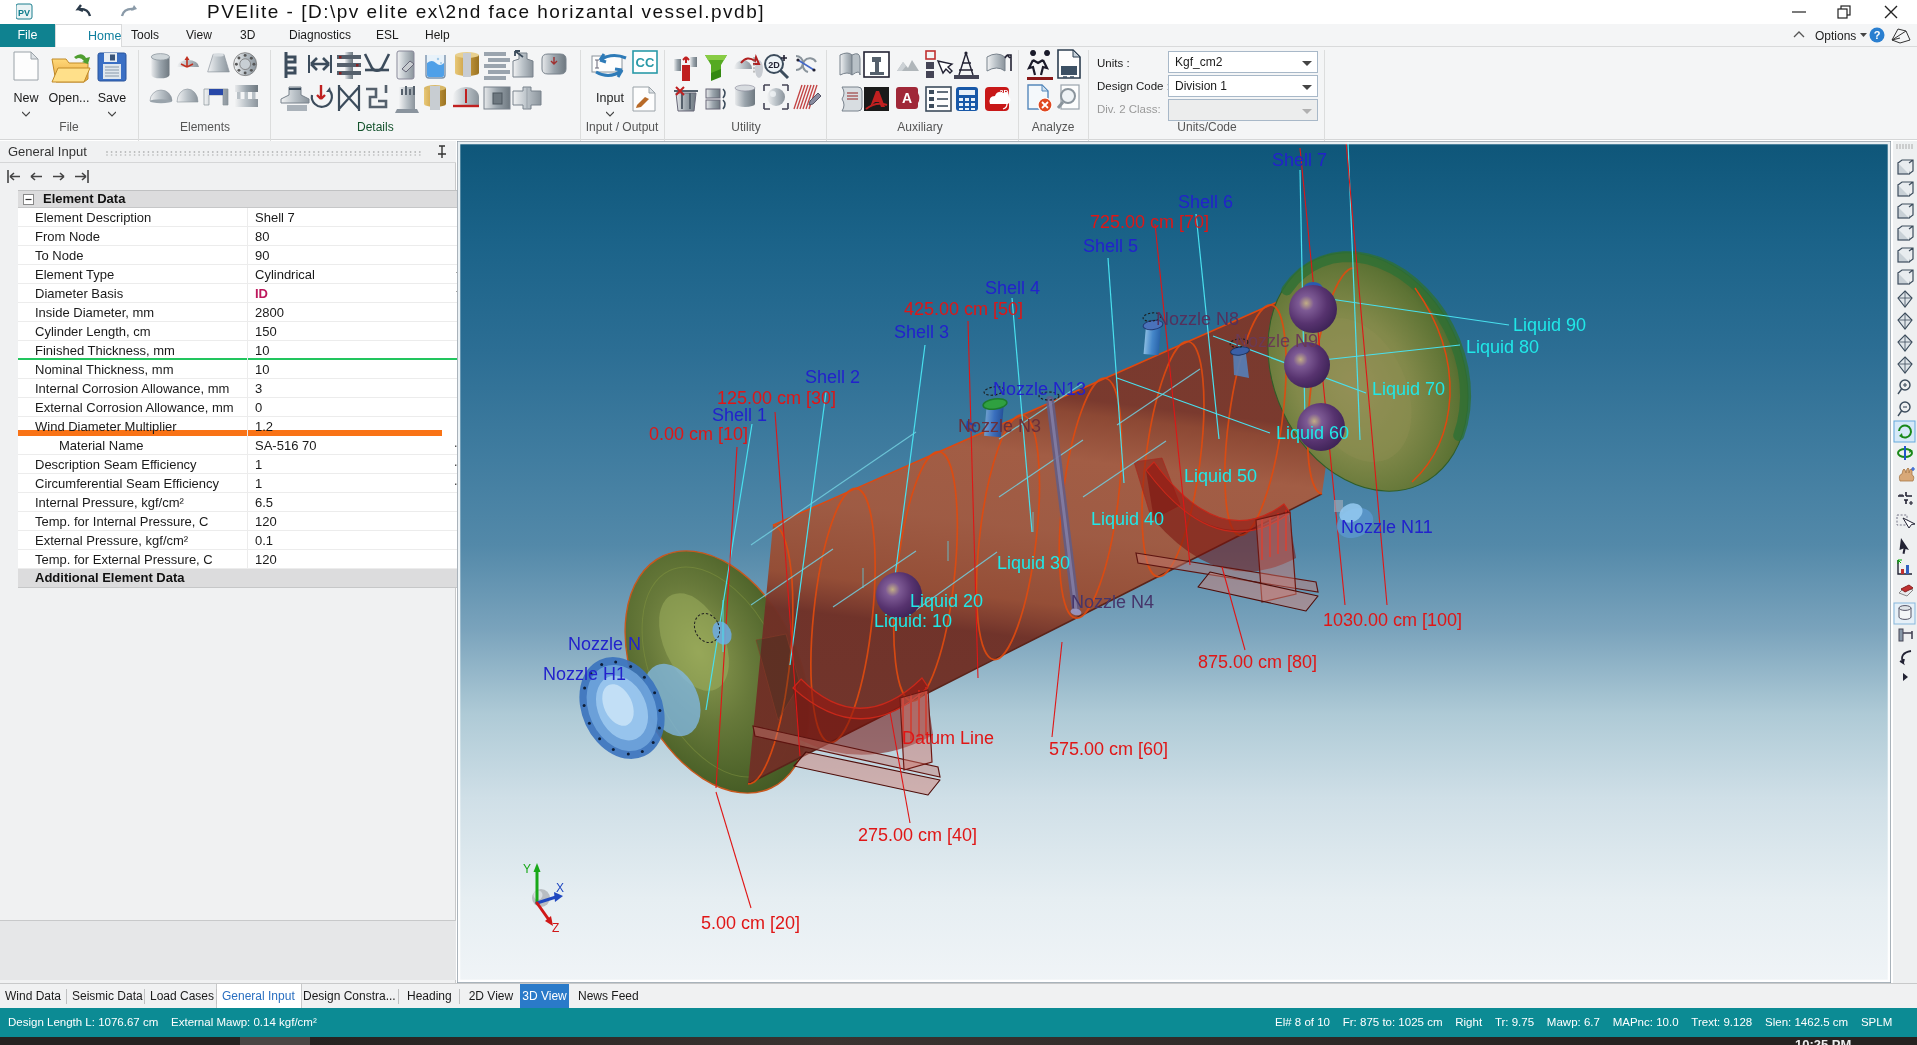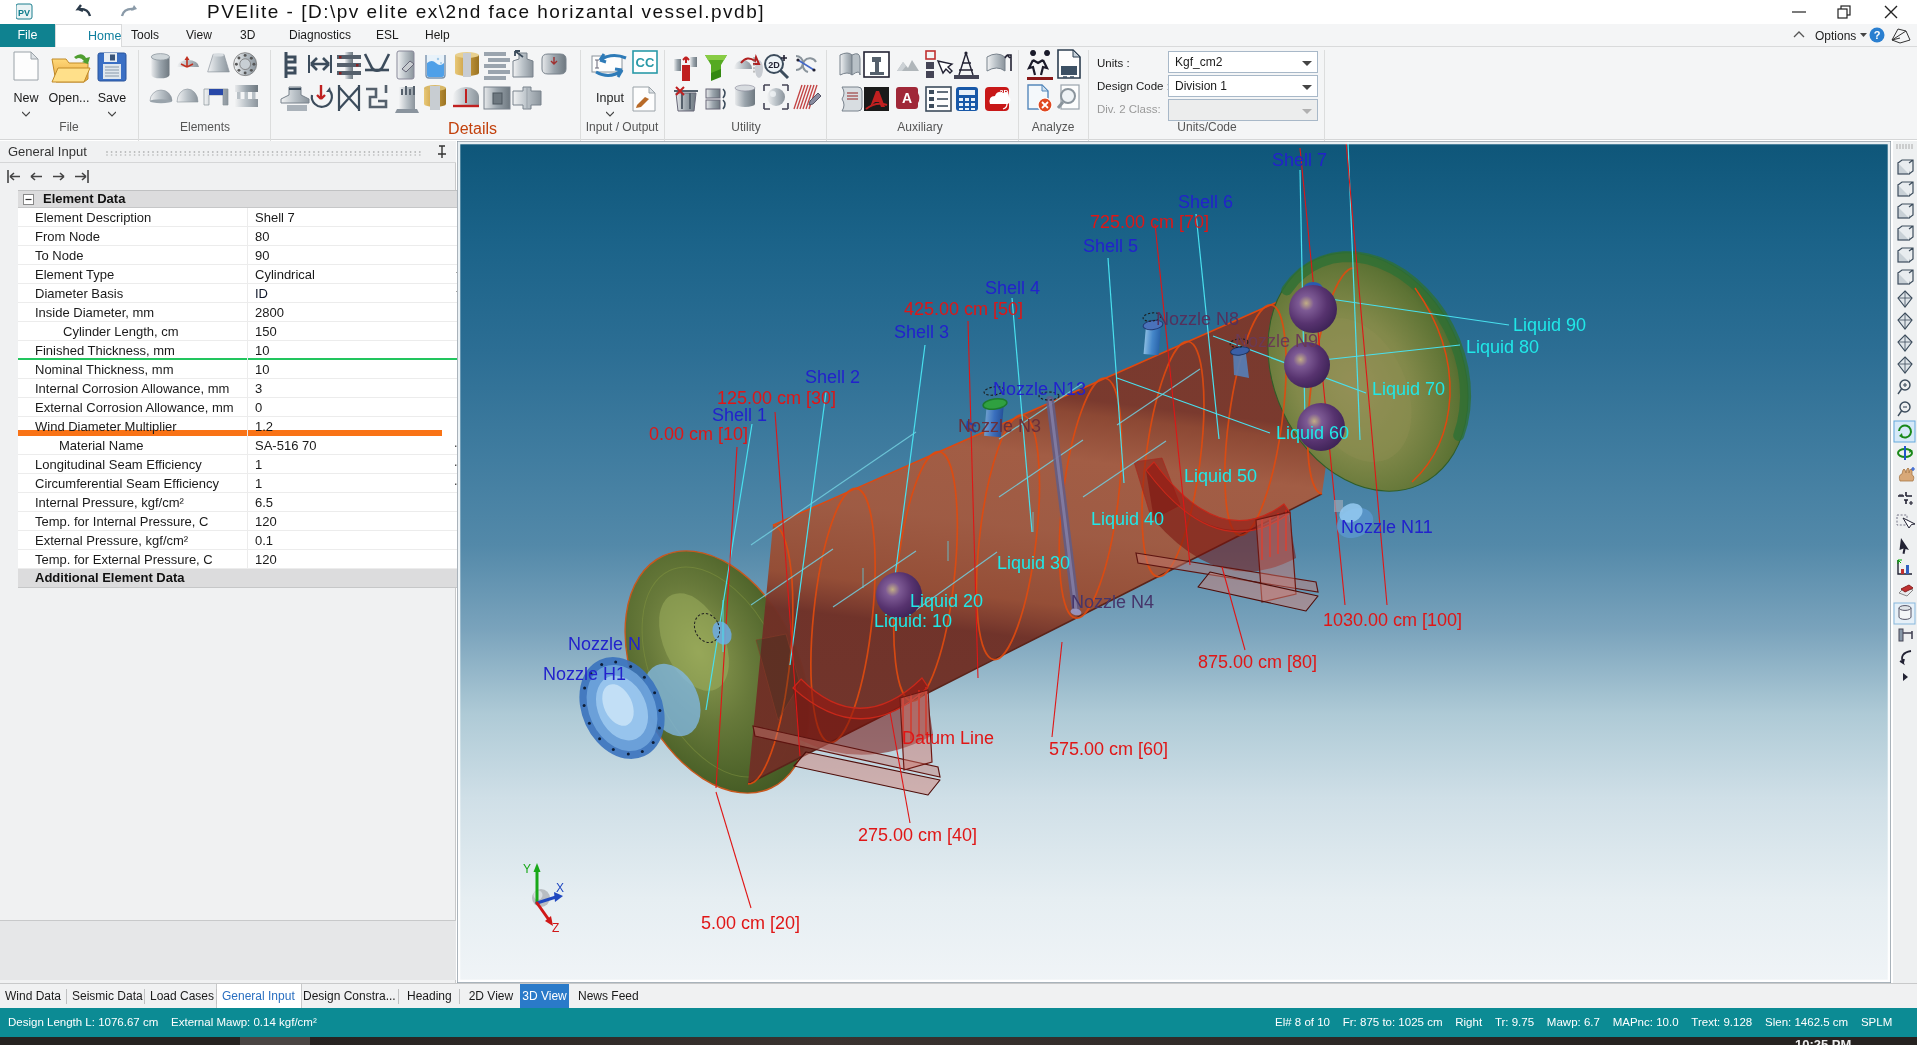--- a/index.html
+++ b/index.html
@@ -44,21 +44,21 @@
     <div class="abs" style="left:138px;top:3px;width:1px;height:128px;background:#dcdddd;"></div>
     <div class="abs" style="left:270px;top:3px;width:1px;height:128px;background:#dcdddd;"></div>
     <div class="abs" style="left:580px;top:3px;width:1px;height:128px;background:#dcdddd;"></div>
     <div class="abs" style="left:664px;top:3px;width:1px;height:128px;background:#dcdddd;"></div>
     <div class="abs" style="left:826px;top:3px;width:1px;height:128px;background:#dcdddd;"></div>
     <div class="abs" style="left:1018px;top:3px;width:1px;height:128px;background:#dcdddd;"></div>
     <div class="abs" style="left:1088px;top:3px;width:1px;height:128px;background:#dcdddd;"></div>
     <div class="abs" style="left:1324px;top:3px;width:1px;height:128px;background:#dcdddd;"></div>
     <div class="abs" style="left:-1px;top:73px;width:140px;height:14px;text-align:center;font-size:12px;color:#555;">File</div>
     <div class="abs" style="left:135px;top:73px;width:140px;height:14px;text-align:center;font-size:12px;color:#555;">Elements</div>
-    <div class="abs" style="left:357px;top:73px;width:140px;height:14px;text-align:right;font-size:16px;color:#c2410c;">Details</div>
+    <div class="abs" style="left:357px;top:73px;width:140px;height:14px;text-align:left;font-size:12px;color:#14532d;">Details</div>
     <div class="abs" style="left:552px;top:73px;width:140px;height:14px;text-align:center;font-size:12px;color:#555;">Input / Output</div>
     <div class="abs" style="left:676px;top:73px;width:140px;height:14px;text-align:center;font-size:12px;color:#555;">Utility</div>
     <div class="abs" style="left:850px;top:73px;width:140px;height:14px;text-align:center;font-size:12px;color:#555;">Auxiliary</div>
     <div class="abs" style="left:983px;top:73px;width:140px;height:14px;text-align:center;font-size:12px;color:#555;">Analyze</div>
     <div class="abs" style="left:1137px;top:73px;width:140px;height:14px;text-align:center;font-size:12px;color:#555;">Units/Code</div>
     <div class="abs" style="left:-4px;top:44px;width:60px;height:14px;text-align:center;font-size:12.5px;color:#1a1a1a;">New</div>
     <div class="abs" style="left:39px;top:44px;width:60px;height:14px;text-align:center;font-size:12.5px;color:#1a1a1a;">Open...</div>
     <div class="abs" style="left:82px;top:44px;width:60px;height:14px;text-align:center;font-size:12.5px;color:#1a1a1a;">Save</div>
     <svg class="abs" style="left:22px;top:64px" width="8" height="6">
       <path d="M0 1 l4 4 l4 -4" fill="none" stroke="#444" stroke-width="1.2"></path>
@@ -638,32 +638,32 @@
         <div class="abs" style="left:17px;top:2px;width:210px;font-size:13px;color:#1a1a1a;white-space:nowrap;">Element Type</div>
         <div class="abs" style="left:229px;top:0;width:1px;height:19px;background:#ececec;"></div>
         <div class="abs" style="left:237px;top:2px;font-size:13px;color:#1a1a1a;">Cylindrical</div>
         <svg class="abs" style="left:438px;top:7px" width="10" height="6">
           <path d="M0 0 l5 5.5 l5 -5.5" fill="#555"></path>
         </svg>
       </div>
       <div class="abs" style="left:0;top:93px;width:456px;height:19px;border-bottom:1px solid #ececec;">
         <div class="abs" style="left:17px;top:2px;width:210px;font-size:13px;color:#1a1a1a;white-space:nowrap;">Diameter Basis</div>
         <div class="abs" style="left:229px;top:0;width:1px;height:19px;background:#ececec;"></div>
-        <div class="abs" style="left:237px;top:2px;font-size:13px;color:#0f172a;">ID</div>
+        <div class="abs" style="left:237px;top:2px;font-size:13px;color:#be185d;font-weight:bold;">ID</div>
         <svg class="abs" style="left:438px;top:7px" width="10" height="6">
           <path d="M0 0 l5 5.5 l5 -5.5" fill="#555"></path>
         </svg>
       </div>
       <div class="abs" style="left:0;top:112px;width:456px;height:19px;border-bottom:1px solid #ececec;">
         <div class="abs" style="left:17px;top:2px;width:210px;font-size:13px;color:#1a1a1a;white-space:nowrap;">Inside Diameter, mm</div>
         <div class="abs" style="left:229px;top:0;width:1px;height:19px;background:#ececec;"></div>
         <div class="abs" style="left:237px;top:2px;font-size:13px;color:#1a1a1a;">2800</div>
       </div>
       <div class="abs" style="left:0;top:131px;width:456px;height:19px;border-bottom:1px solid #ececec;">
-        <div class="abs" style="left:17px;top:2px;width:210px;font-size:13px;color:#1a1a1a;white-space:nowrap;margin-left:28px;">Cylinder Length, cm</div>
+        <div class="abs" style="left:17px;top:2px;width:210px;font-size:13px;color:#1a1a1a;white-space:nowrap;">Cylinder Length, cm</div>
         <div class="abs" style="left:229px;top:0;width:1px;height:19px;background:#ececec;"></div>
         <div class="abs" style="left:237px;top:2px;font-size:13px;color:#1a1a1a;">150</div>
       </div>
       <div class="abs" style="left:0;top:150px;width:456px;height:19px;border-bottom:2px solid #22c55e;">
         <div class="abs" style="left:17px;top:2px;width:210px;font-size:13px;color:#1a1a1a;white-space:nowrap;">Finished Thickness, mm</div>
         <div class="abs" style="left:229px;top:0;width:1px;height:19px;background:#ececec;"></div>
         <div class="abs" style="left:237px;top:2px;font-size:13px;color:#1a1a1a;">10</div>
       </div>
       <div class="abs" style="left:0;top:169px;width:456px;height:19px;border-bottom:1px solid #ececec;">
         <div class="abs" style="left:17px;top:2px;width:210px;font-size:13px;color:#1a1a1a;white-space:nowrap;">Nominal Thickness, mm</div>
@@ -685,21 +685,21 @@
         <div class="abs" style="left:229px;top:0;width:1px;height:19px;background:#ececec;"></div>
         <div class="abs" style="left:237px;top:2px;font-size:13px;color:#1a1a1a;">1.2</div>
       </div>
       <div class="abs" style="left:0;top:245px;width:456px;height:19px;border-bottom:1px solid #ececec;">
         <div class="abs" style="left:17px;top:2px;width:210px;font-size:13px;color:#1a1a1a;white-space:nowrap;margin-left:24px;">Material Name</div>
         <div class="abs" style="left:229px;top:0;width:1px;height:19px;background:#ececec;"></div>
         <div class="abs" style="left:237px;top:2px;font-size:13px;color:#1a1a1a;">SA-516 70</div>
         <div class="abs" style="left:436px;top:0px;font-size:12.5px;color:#333;">...</div>
       </div>
       <div class="abs" style="left:0;top:264px;width:456px;height:19px;border-bottom:1px solid #ececec;">
-        <div class="abs" style="left:17px;top:2px;width:210px;font-size:13px;color:#1a1a1a;white-space:nowrap;">Longitudinal Seam Efficiency</div>
+        <div class="abs" style="left:17px;top:2px;width:210px;font-size:13px;color:#1a1a1a;white-space:nowrap;">Description Seam Efficiency</div>
         <div class="abs" style="left:229px;top:0;width:1px;height:19px;background:#ececec;"></div>
         <div class="abs" style="left:237px;top:2px;font-size:13px;color:#1a1a1a;">1</div>
         <div class="abs" style="left:436px;top:0px;font-size:12.5px;color:#333;">...</div>
       </div>
       <div class="abs" style="left:0;top:283px;width:456px;height:19px;border-bottom:1px solid #ececec;">
         <div class="abs" style="left:17px;top:2px;width:210px;font-size:13px;color:#1a1a1a;white-space:nowrap;">Circumferential Seam Efficiency</div>
         <div class="abs" style="left:229px;top:0;width:1px;height:19px;background:#ececec;"></div>
         <div class="abs" style="left:237px;top:2px;font-size:13px;color:#1a1a1a;">1</div>
         <div class="abs" style="left:436px;top:0px;font-size:12.5px;color:#333;">...</div>
       </div>

